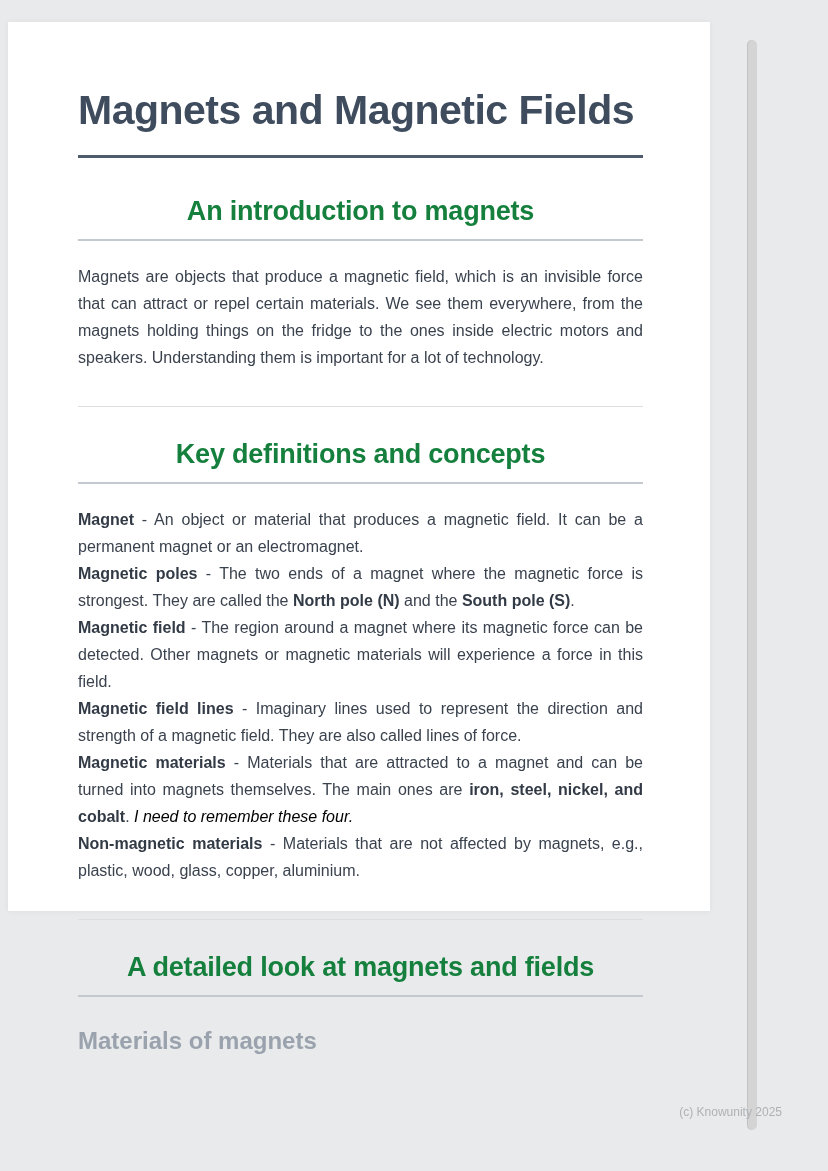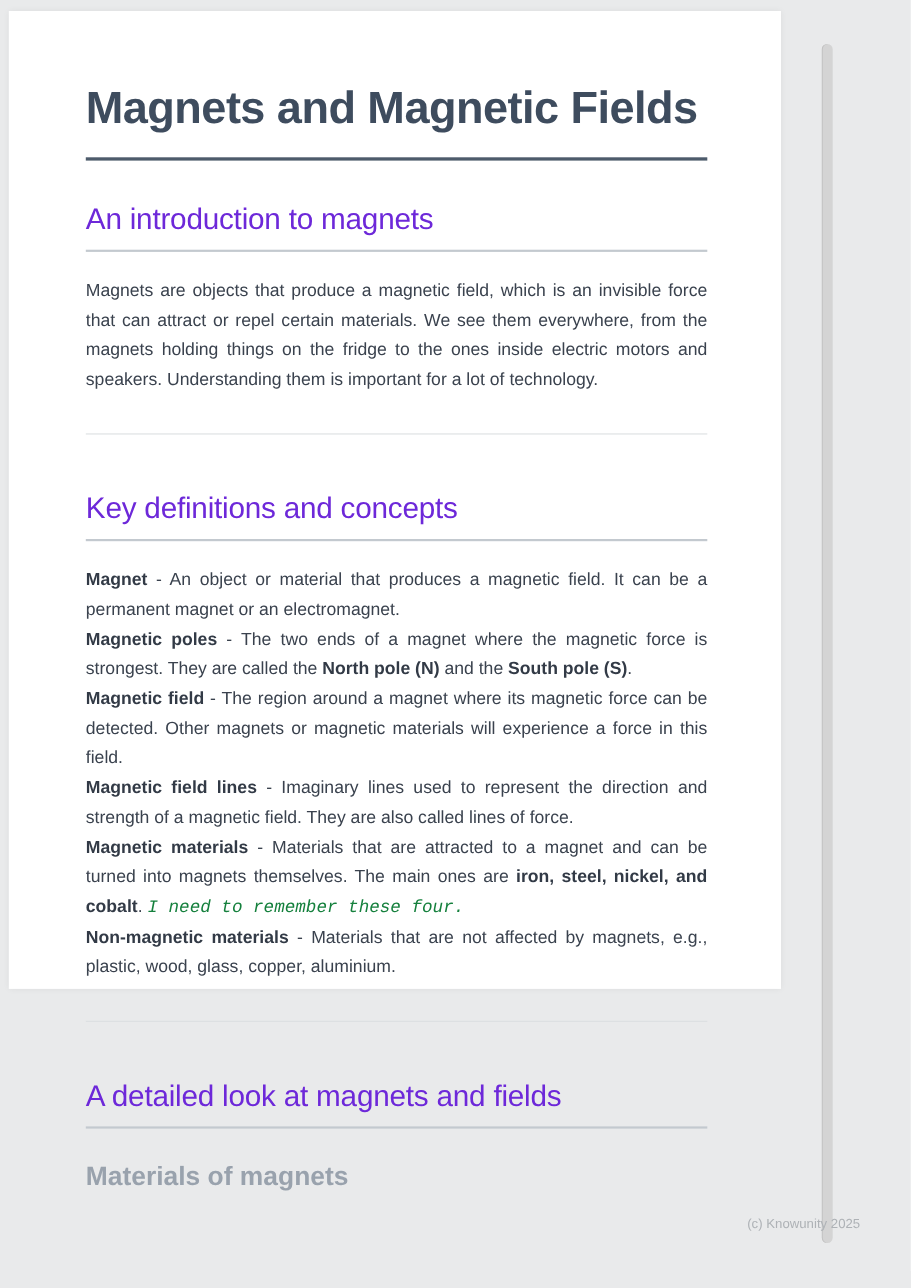--- a/index.html
+++ b/index.html
@@ -7,21 +7,21 @@
   body {
     position: relative;
     overflow: hidden;
     background: #e9eaeb;
     font-family: "Liberation Sans", sans-serif;
     -webkit-font-smoothing: antialiased;
   }
   .page {
     position: absolute;
     left: 8px;
-    top: 10px;
+    top: 22px;
     width: 702px;
     height: 889px;
     background: #ffffff;
     box-shadow: 0 0 6px rgba(0,0,0,0.06);
   }
   .content {
     padding: 66px 67px 0 70px;
   }
   h1.doc-title {
     font-size: 41px;
@@ -33,50 +33,51 @@
   .title-rule {
     height: 0;
     border: none;
     border-top: 3px solid #4d5b6b;
     margin-top: 22px;
   }
   section { display: block; }
   h2.section-heading {
     font-size: 27px;
     line-height: 1.15;
-    font-weight: 400;
+    font-weight: 700;
     letter-spacing: -0.2px;
-    color: #6d28d9;
+    color: #15803d;
     margin-top: 38px;
+    text-align: center;
   }
   .h2-rule {
     height: 0;
     border: none;
     border-top: 2px solid #c3c9cf;
     margin-top: 12px;
   }
   p.body-text {
     font-size: 16px;
     line-height: 27px;
     color: #3a424e;
     text-align: justify;
     margin-top: 22px;
   }
   .defs p.body-text { margin-top: 0; }
   .defs p.body-text:first-of-type { margin-top: 22px; }
   .b { font-weight: 700; color: #323a46; }
-  .i { font-style: italic; color: #15803d; font-family: Liberation Mono, monospace; }
+  .i { font-style: italic; color: #000000; }
   .divider {
     height: 0;
     border: none;
     border-top: 1px solid #dcdfe2;
     margin-top: 35px;
     margin-bottom: 0;
   }
-  .divider + section h2.section-heading { margin-top: 52px; }
+  .divider + section h2.section-heading { margin-top: 32px; }
   h3.subsection-heading {
     font-size: 24px;
     line-height: 1.2;
     font-weight: 700;
     color: #99a2ad;
     margin-top: 30px;
   }
   .scrollbar {
     position: absolute;
     left: 747px;

